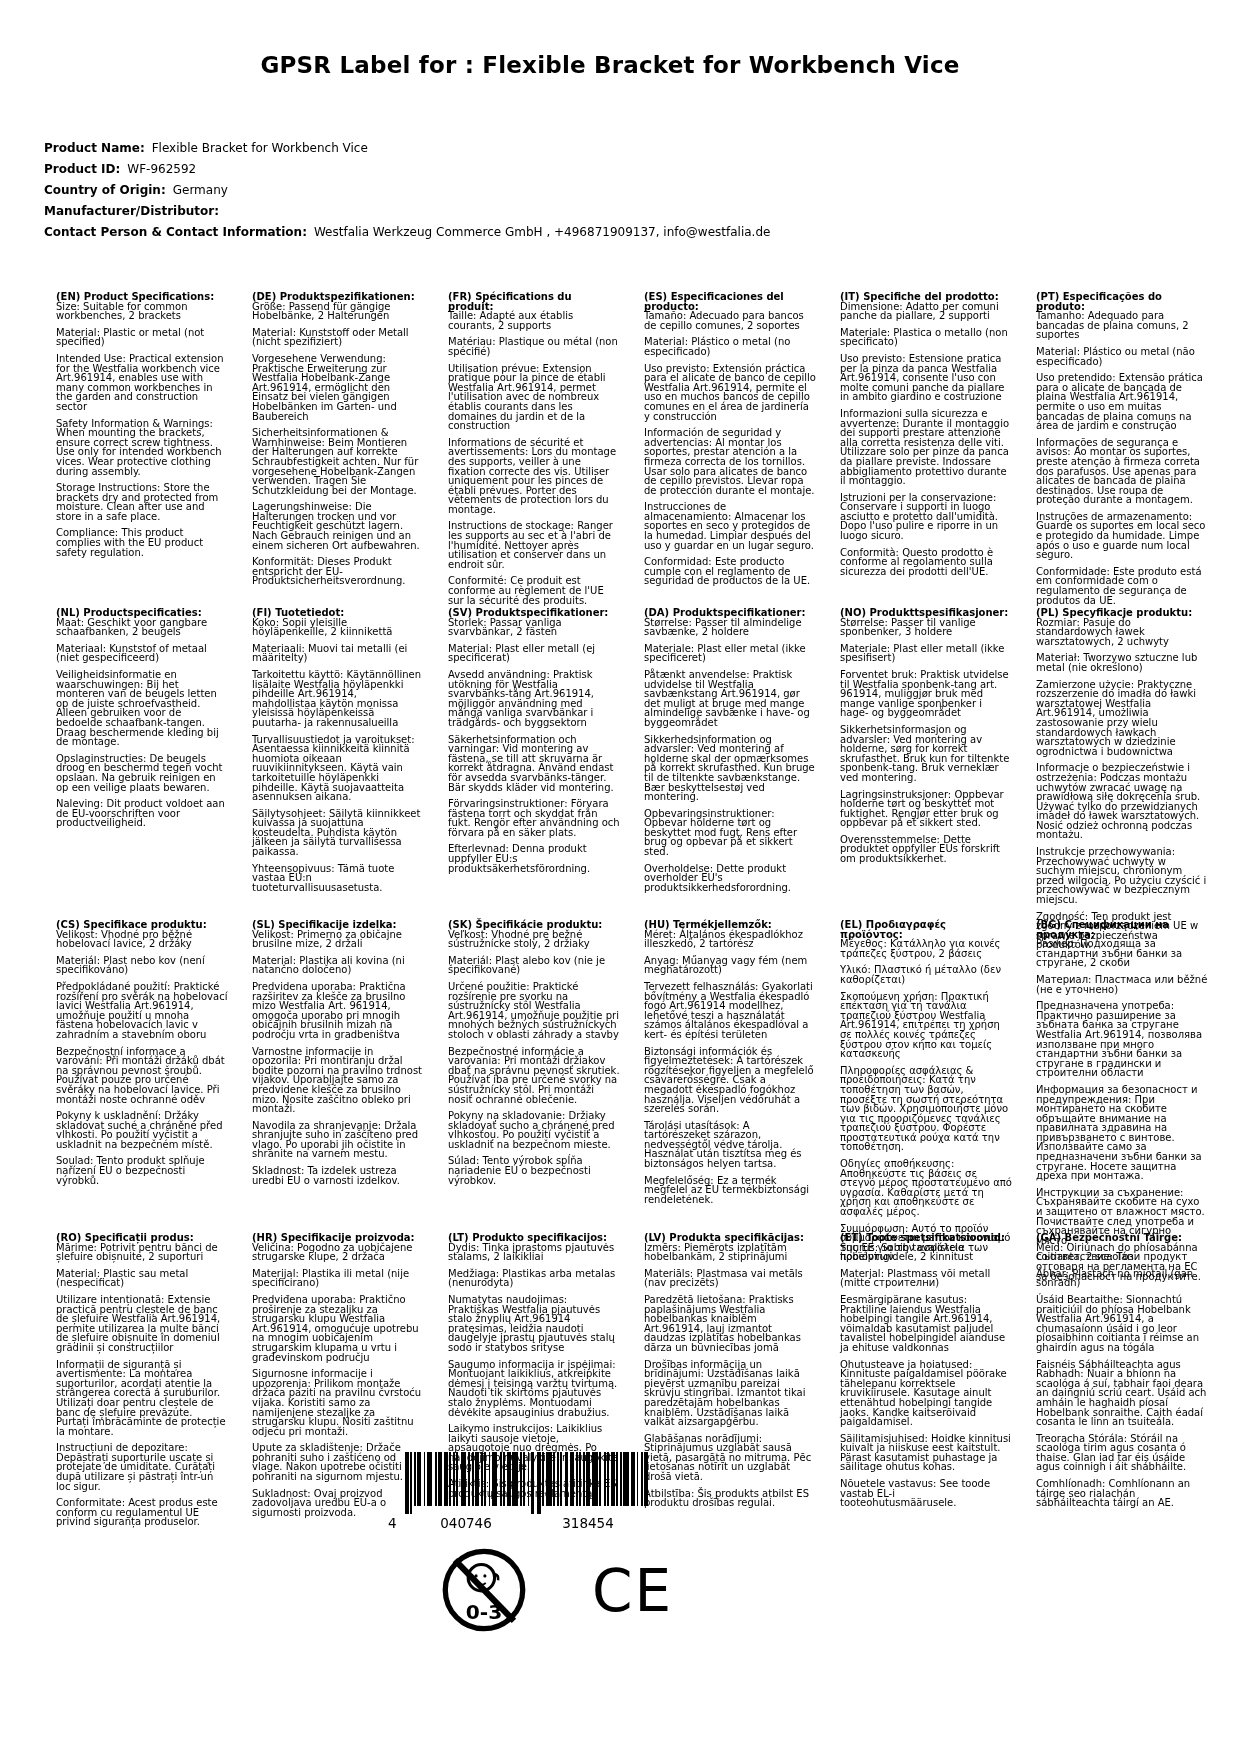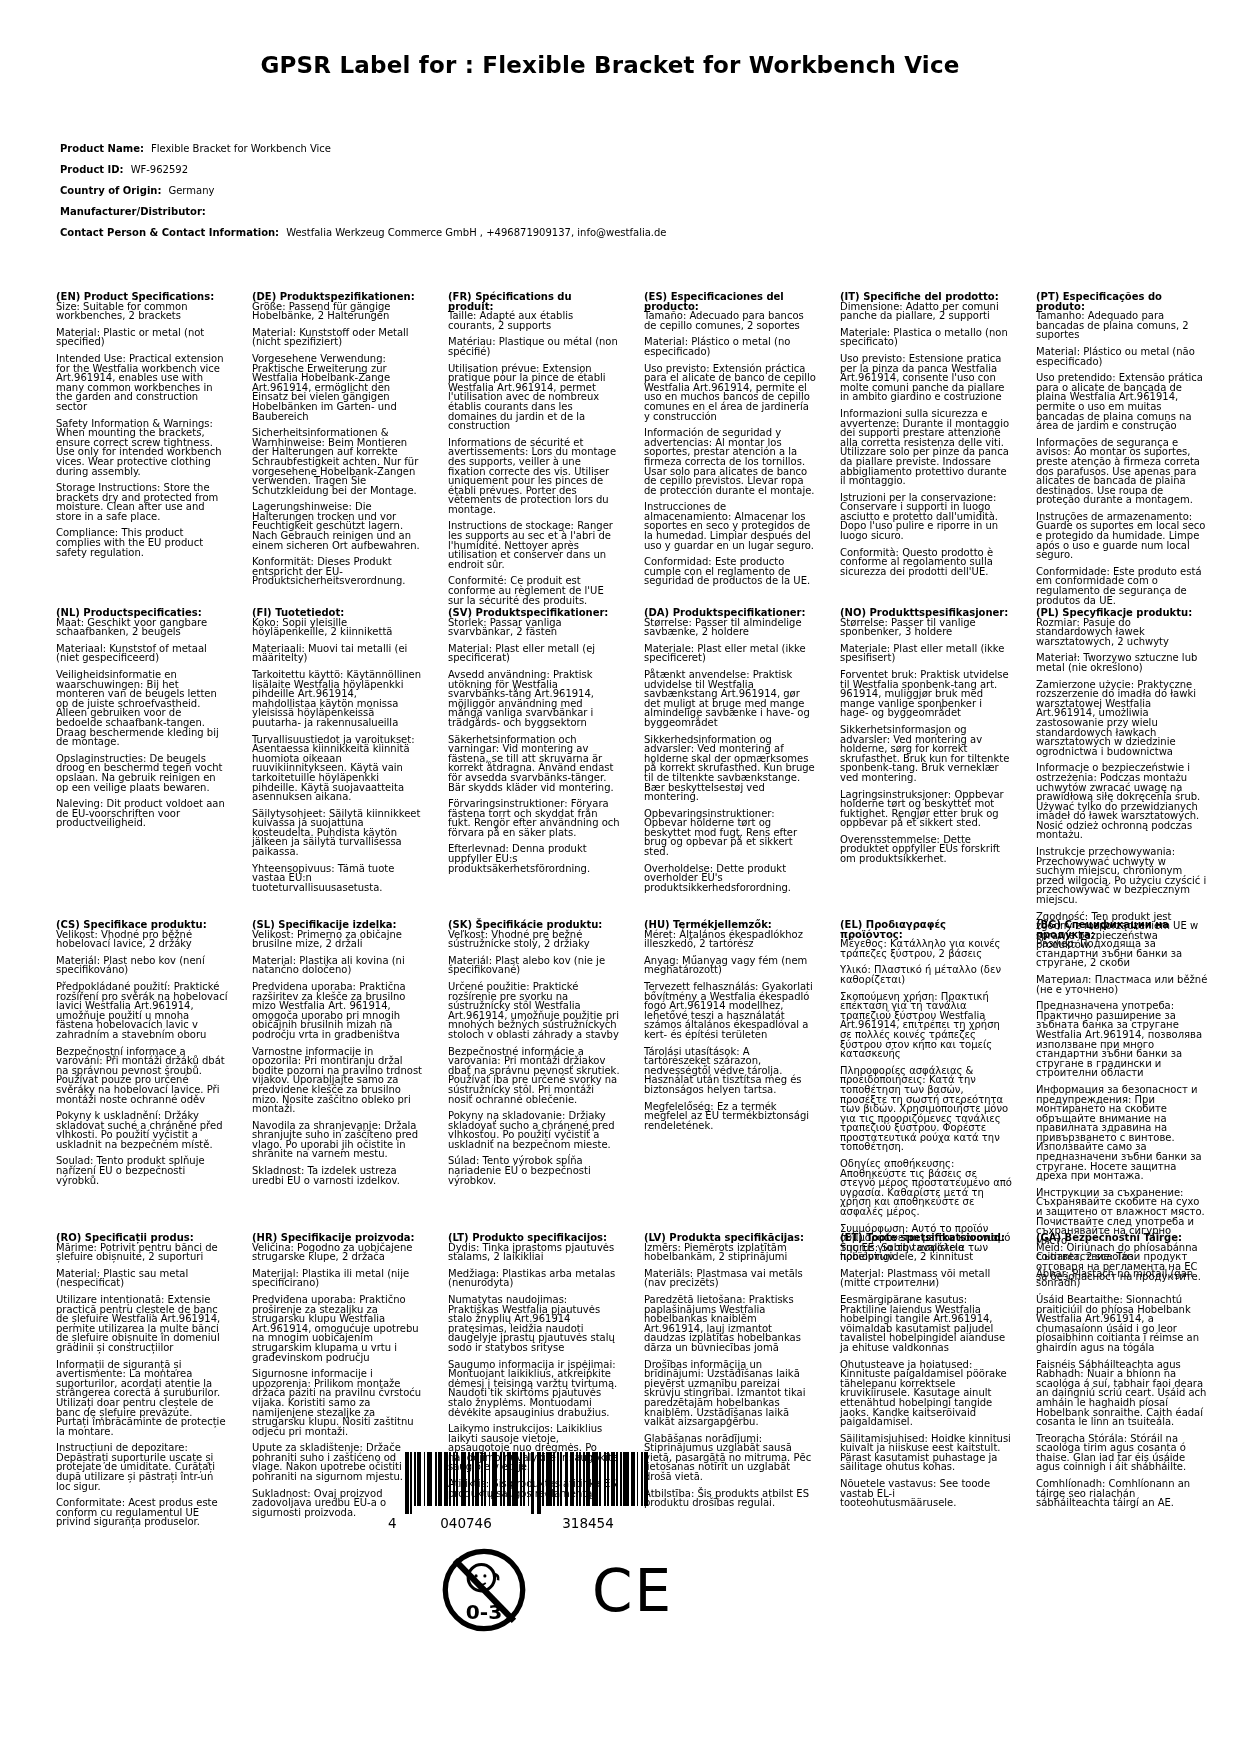--- a/index.html
+++ b/index.html
@@ -1,18 +1,18 @@
 <!DOCTYPE html>
 <html><head>
 <meta charset="utf-8">
 <style>
   html,body{margin:0;padding:0;background:#ffffff;}
   body{width:1241px;height:1754px;position:relative;font-family:"DejaVu Sans",sans-serif;color:#000;overflow:hidden;}
   .title{position:absolute;top:52px;left:56px;width:1108px;text-align:center;font-size:23px;font-weight:bold;letter-spacing:.2px;}
-  .info{position:absolute;left:60px;top:138px;font-size:10px;line-height:21px;}
+  .info{position:absolute;left:44px;top:138px;font-size:12px;line-height:21px;}
   .info-line .lbl{font-weight:bold;}
   .info-line .val{margin-left:7px;}
   .grid{position:absolute;left:56px;top:292px;display:grid;grid-template-columns:repeat(6,196px);grid-template-rows:316px 312px 313px auto;}
   .block{width:172px;font-size:10px;line-height:9.6px;letter-spacing:0;}
   .bhead{font-weight:bold;margin:0;}
   .bp{margin:0 0 7px 0;}
   .barcode{position:absolute;left:405px;top:1452px;width:244px;}
   .bars{width:244px;height:62px;display:flex;align-items:flex-start;overflow:hidden;}
   .bar{height:54px;background:#000;flex:0 0 auto;}
   .bar.tall{height:62px;}
@@ -167,20 +167,21 @@
       <p class="bp">Určené použitie: Praktické rozšírenie pre svorku na sústružnícky stôl Westfalia Art.961914, umožňuje použitie pri mnohých bežných sústružníckych stoloch v oblasti záhrady a stavby</p>
       <p class="bp">Bezpečnostné informácie a varovania: Pri montáži držiakov dbať na správnu pevnosť skrutiek. Používať iba pre určené svorky na sústružnícky stôl. Pri montáži nosiť ochranné oblečenie.</p>
       <p class="bp">Pokyny na skladovanie: Držiaky skladovať sucho a chránené pred vlhkosťou. Po použití vyčistiť a uskladniť na bezpečnom mieste.</p>
       <p class="bp">Súlad: Tento výrobok spĺňa nariadenie EÚ o bezpečnosti výrobkov.</p>
     </div>
     <div class="block">
       <div class="bhead">(HU) Termékjellemzők:</div>
       <p class="bp">Méret: Általános ékespadlókhoz illeszkedő, 2 tartórész</p>
       <p class="bp">Anyag: Műanyag vagy fém (nem meghatározott)</p>
       <p class="bp">Tervezett felhasználás: Gyakorlati bővítmény a Westfalia ékespadló fogó Art.961914 modellhez, lehetővé teszi a használatát számos általános ékespadlóval a kert- és építési területen</p>
+      <p class="bp">Biztonsági információk és figyelmeztetések: A tartórészek rögzítésekor figyeljen a megfelelő csavarerősségre. Csak a megadott ékespadló fogókhoz használja. Viseljen védőruhát a szerelés során.</p>
       <p class="bp">Tárolási utasítások: A tartórészeket szárazon, nedvességtől védve tárolja. Használat után tisztítsa meg és biztonságos helyen tartsa.</p>
       <p class="bp">Megfelelőség: Ez a termék megfelel az EU termékbiztonsági rendeletének.</p>
     </div>
     <div class="block">
       <div class="bhead">(EL) Προδιαγραφές προϊόντος:</div>
       <p class="bp">Μέγεθος: Κατάλληλο για κοινές τράπεζες ξύστρου, 2 βάσεις</p>
       <p class="bp">Υλικό: Πλαστικό ή μέταλλο (δεν καθορίζεται)</p>
       <p class="bp">Σκοπούμενη χρήση: Πρακτική επέκταση για τη τανάλια τραπεζιού ξύστρου Westfalia Art.961914, επιτρέπει τη χρήση σε πολλές κοινές τράπεζες ξύστρου στον κήπο και τομείς κατασκευής</p>
       <p class="bp">Πληροφορίες ασφάλειας &amp; προειδοποιήσεις: Κατά την τοποθέτηση των βασών, προσέξτε τη σωστή στερεότητα των βιδών. Χρησιμοποιήστε μόνο για τις προοριζόμενες τανάλιες τραπεζιού ξύστρου. Φορέστε προστατευτικά ρούχα κατά την τοποθέτηση.</p>
       <p class="bp">Οδηγίες αποθήκευσης: Αποθηκεύστε τις βάσεις σε στεγνό μέρος προστατευμένο από υγρασία. Καθαρίστε μετά τη χρήση και αποθηκεύστε σε ασφαλές μέρος.</p>

